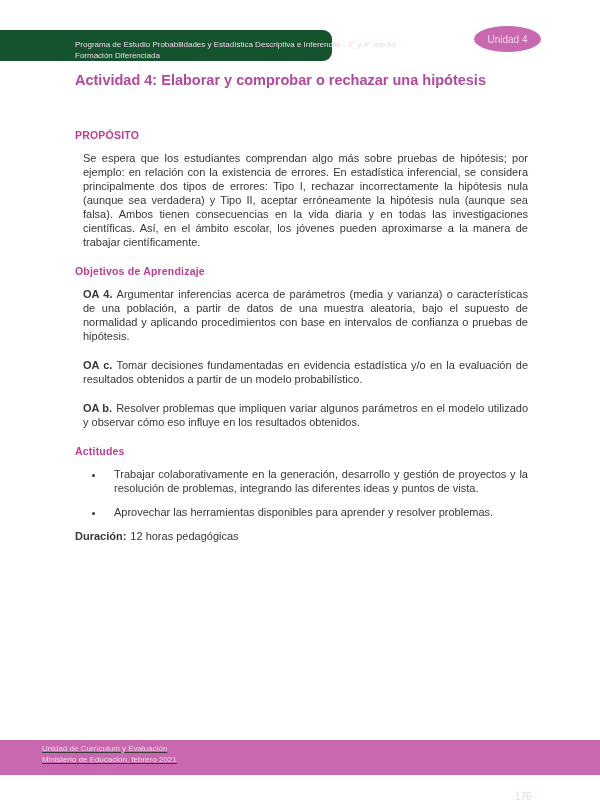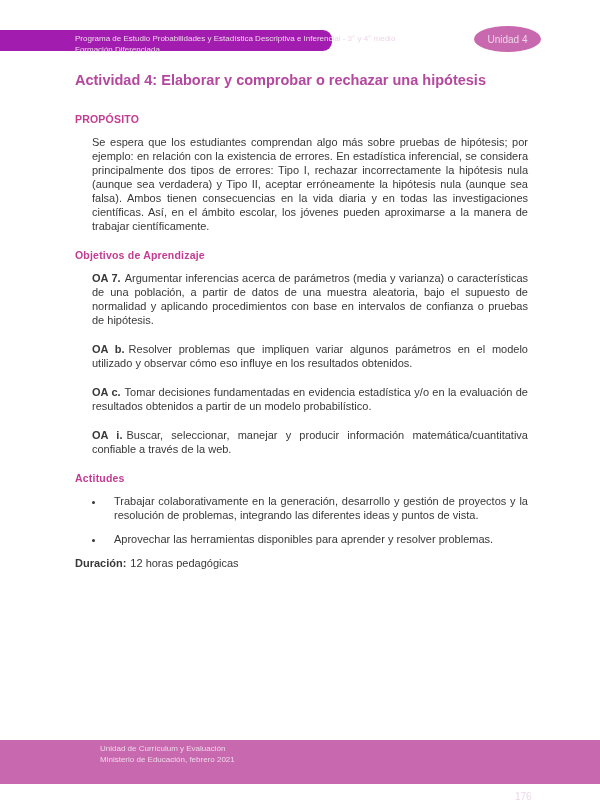--- a/index.html
+++ b/index.html
@@ -7,59 +7,59 @@
     position:relative;
     width:600px;height:800px;
     background:#ffffff;
     font-family:"Liberation Sans", sans-serif;
     color:#383838;
     overflow:hidden;
   }
   
   .header-bar{
     position:absolute;top:30px;left:0;
-    width:332px;height:21px;
-    background:#a21caf;
+    width:332px;height:31px;
+    background:#14532d;
     border-radius:0 9px 9px 0;
     box-sizing:border-box;
-    padding:3px 10px 0 75px;
+    padding:9px 10px 0 75px;
   }
   .header-bar .hline{
     font-size:8px;line-height:11px;
     color:#eed6e8;
     white-space:nowrap;
   }
   .unit-badge{
     position:absolute;top:26px;left:474px;
     width:67px;height:26px;
     background:#c868af;
     border-radius:50%;
     display:flex;align-items:center;justify-content:center;
     font-size:10px;color:#eed6e8;
   }
   
   .content{
     position:absolute;top:71px;left:0;right:0;
     padding:0 72px 0 75px;
   }
   .doc-title{
-    margin:0 0 24px 0;
+    margin:0 0 40px 0;
     font-size:14.5px;line-height:18px;
     font-weight:bold;
     color:#b4489e;
   }
   .section-heading{
     margin:4px 0 9px 0;
     font-size:10.5px;line-height:13px;
     font-weight:bold;
     color:#c33c92;
     letter-spacing:.2px;
   }
   .body-par{
-    margin:0 0 15px 17px;
+    margin:0 0 15px 8px;
     font-size:11px;line-height:14px;
     text-align:justify;
     color:#383838;
   }
   .mb-gap{margin-bottom:16px;}
   .oa b{margin-right:4px;}
   .section-heading.mt{margin-top:16px;}
   ul.actitudes{
     margin:0 0 6px 0;
     padding:0 0 0 30px;
@@ -72,24 +72,25 @@
     margin-bottom:10px;
   }
   .duracion{
     margin:10px 0 12px 0;
     font-size:11px;line-height:14px;
   }
   .duracion b{margin-right:4px;}
   
   .footer-bar{
     position:absolute;left:0;top:740px;
-    width:600px;height:44px;
+    width:600px;height:35px;
     background:#c868af;
     box-sizing:border-box;
-    padding:3px 0 0 100px;
+    padding:3px 0 0 42px;
+    text-decoration:underline;
   }
   .footer-bar .fline{
     font-size:8px;line-height:11px;
     color:#eed6e8;
   }
   .page-number{
     position:absolute;top:6px;left:515px;
     font-size:10px;color:#eed6e8;margin-top:45px;
   }
 </style>
@@ -107,27 +108,26 @@
 
   <div class="content">
 
     <h1 class="doc-title">Actividad 4: Elaborar y comprobar o rechazar una hipótesis</h1>
 
     <h2 class="section-heading">PROPÓSITO</h2>
     <p class="body-par mb-gap">Se espera que los estudiantes comprendan algo más sobre pruebas de hipótesis; por ejemplo: en relación con la existencia de errores. En estadística inferencial, se considera principalmente dos tipos de errores: Tipo I, rechazar incorrectamente la hipótesis nula (aunque sea verdadera) y Tipo II, aceptar erróneamente la hipótesis nula (aunque sea falsa). Ambos tienen consecuencias en la vida diaria y en todas las investigaciones científicas. Así, en el ámbito escolar, los jóvenes pueden aproximarse a la manera de trabajar científicamente.</p>
 
     <h2 class="section-heading">Objetivos de Aprendizaje</h2>
 
-    <p class="body-par oa"><b>OA 7.</b><span>Argumentar inferencias acerca de parámetros (media y varianza) o características de una población, a partir de datos de una muestra aleatoria, bajo el supuesto de normalidad y aplicando procedimientos con base en intervalos de confianza o pruebas de hipótesis.</span></p>
+    <p class="body-par oa"><b>OA 4.</b><span>Argumentar inferencias acerca de parámetros (media y varianza) o características de una población, a partir de datos de una muestra aleatoria, bajo el supuesto de normalidad y aplicando procedimientos con base en intervalos de confianza o pruebas de hipótesis.</span></p>
+
+    <p class="body-par oa"><b>OA c.</b><span>Tomar decisiones fundamentadas en evidencia estadística y/o en la evaluación de resultados obtenidos a partir de un modelo probabilístico.</span></p>
 
     <p class="body-par oa"><b>OA b.</b><span>Resolver problemas que impliquen variar algunos parámetros en el modelo utilizado y observar cómo eso influye en los resultados obtenidos.</span></p>
 
-    <p class="body-par oa"><b>OA c.</b><span>Tomar decisiones fundamentadas en evidencia estadística y/o en la evaluación de resultados obtenidos a partir de un modelo probabilístico.</span></p>
-
-    <p class="body-par oa"><b>OA i.</b><span>Buscar, seleccionar, manejar y producir información matemática/cuantitativa confiable a través de la web.</span></p>
 
     <h2 class="section-heading mt">Actitudes</h2>
 
     <ul class="actitudes">
       <li>Trabajar colaborativamente en la generación, desarrollo y gestión de proyectos y la resolución de problemas, integrando las diferentes ideas y puntos de vista.</li>
       <li>Aprovechar las herramientas disponibles para aprender y resolver problemas.</li>
     </ul>
 
     <p class="duracion"><b>Duración:</b><span>12 horas pedagógicas</span></p>
 

